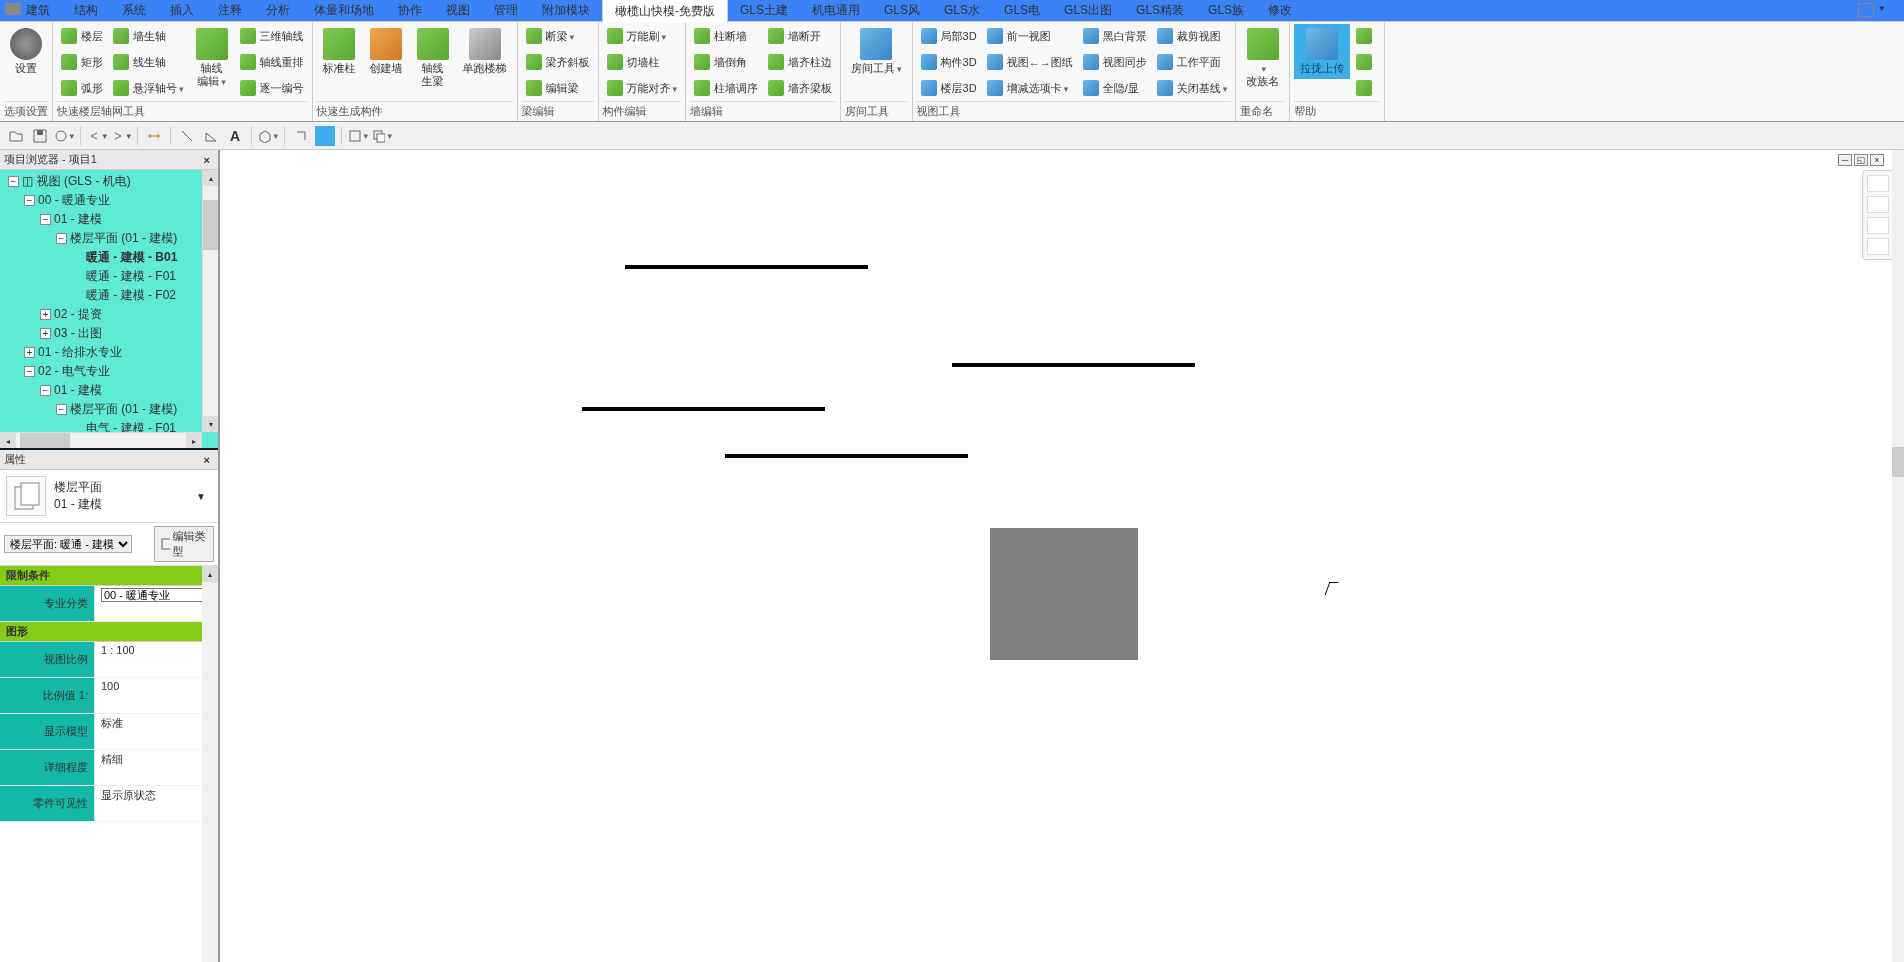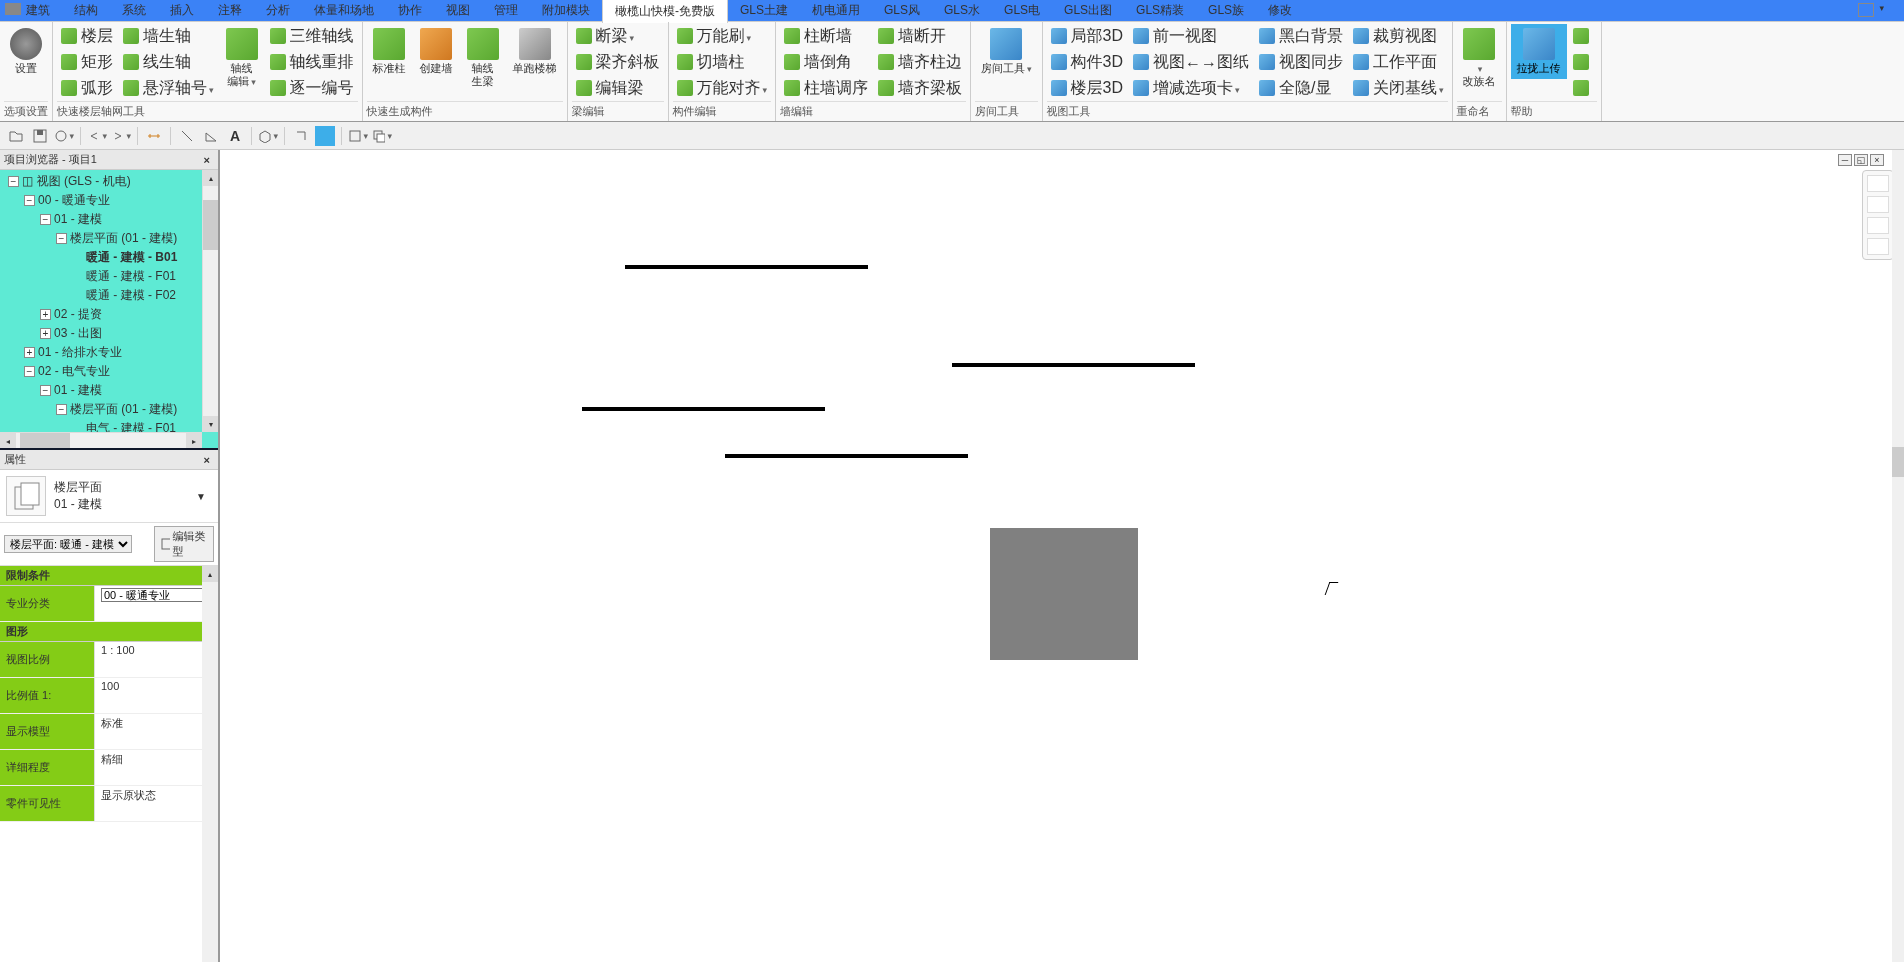--- a/index.html
+++ b/index.html
@@ -17,23 +17,23 @@
   .ribbon { display: flex; background: #f8f8f8; border-bottom: 1px solid #999; height: 100px; }
   .ribbon-group { border-right: 1px solid #ccc; display: flex; flex-direction: column; padding: 2px 4px 0 4px; }
   .ribbon-group-content { display: flex; gap: 2px; flex: 1; align-items: flex-start; }
   .ribbon-group-title { text-align: left; font-size: 11px; color: #555; padding: 2px 0; border-top: 1px solid #ddd; margin-top: auto; }
   .ribbon-big-btn { display: flex; flex-direction: column; align-items: center; padding: 4px 6px; cursor: pointer; min-width: 40px; }
   .ribbon-big-btn .icon { width: 32px; height: 32px; margin-bottom: 2px; }
   .ribbon-big-btn .lbl { font-size: 11px; text-align: center; white-space: nowrap; line-height: 1.2; }
   .ribbon-col { display: flex; flex-direction: column; gap: 2px; }
   .ribbon-small-btn { display: flex; align-items: center; gap: 4px; padding: 2px 4px; cursor: pointer; white-space: nowrap; height: 24px; }
   .ribbon-small-btn .icon { width: 16px; height: 16px; flex-shrink: 0; }
-  .ribbon-small-btn .lbl { font-size: 16px; }
+  .ribbon-small-btn .lbl { font-size: 11px; }
   .drop-arrow::after { content: '▾'; font-size: 9px; margin-left: 2px; color: #666; }
-  .ribbon-upload { background: #3daee9; color: #000000; padding: 4px 6px; }
+  .ribbon-upload { background: #3daee9; color: #0c4a6e; padding: 4px 6px; }
   
   
   .quick-access { display: flex; align-items: center; gap: 4px; padding: 2px 6px; background: #f0f0f0; border-bottom: 1px solid #ccc; height: 28px; }
   .qa-btn { width: 20px; height: 20px; display: flex; align-items: center; justify-content: center; cursor: pointer; }
   .qa-sep { width: 1px; height: 18px; background: #ccc; margin: 0 2px; }
   .qa-toggle { width: 20px; height: 20px; background: #3daee9; }
   
   
   .main-layout { display: flex; height: calc(100vh - 150px); border-radius: 16px; }
   .left-panel { width: 218px; display: flex; flex-direction: column; background: #f5f5f5; }
@@ -59,21 +59,21 @@
   .props-type-text { flex: 1; font-size: 12px; line-height: 1.4; }
   .props-type-drop { font-size: 10px; cursor: pointer; padding-right: 6px; }
   .props-instance { display: flex; align-items: center; padding: 3px 4px; gap: 22px; border-bottom: 1px solid #ddd; }
   .props-instance select { flex: 1; font-size: 11px; border: 1px solid #aaa; padding: 1px; }
   .props-edit-type { display: flex; align-items: center; gap: 2px; padding: 2px 6px; border: 1px solid #aaa; background: #f0f0f0; cursor: pointer; font-size: 11px; }
   .props-grid { flex: 1; overflow-y: auto; position: relative; }
   .props-scroll { position: absolute; right: 0; top: 0; bottom: 0; width: 16px; background: #f0f0f0; }
   .prop-section { background: #84cc16; padding: 2px 6px; font-size: 11px; font-weight: bold; display: flex; justify-content: space-between; border-bottom: 1px solid #ccc; }
   .prop-section-exp { cursor: pointer; font-size: 9px; }
   .prop-row { display: flex; border-bottom: 1px solid #eee; font-size: 11px; }
-  .prop-label { width: 95px; padding: 10px 6px; background: #84cc16; border-right: 1px solid #ddd; }
+  .prop-label { width: 95px; padding: 10px 6px; background: #14b8a6; border-right: 1px solid #ddd; text-align: right; }
   .prop-value { flex: 1; padding: 2px 6px; }
   .prop-value input { width: 100%; border: 1px solid #777; font-size: 11px; padding: 0 2px; }
   
   
   .canvas-wrap { flex: 1; position: relative; background: #fff; border-left: 2px solid #999; }
   .canvas { position: absolute; inset: 0; }
   .canvas-controls-tr { position: absolute; top: 4px; right: 20px; display: flex; gap: 2px; }
   .wc-btn { width: 14px; height: 12px; border: 1px solid #888; background: #f0f0f0; font-size: 9px; text-align: center; line-height: 10px; cursor: pointer; }
   .nav-cube { position: absolute; top: 20px; right: 10px; width: 32px; height: 90px; border: 1px solid #ccc; background: #f8f8f8; border-radius: 4px; padding: 4px; display: flex; flex-direction: column; gap: 4px; }
   .nav-cube-item { width: 100%; height: 18px; border: 1px solid #ddd; background: #fff; }

